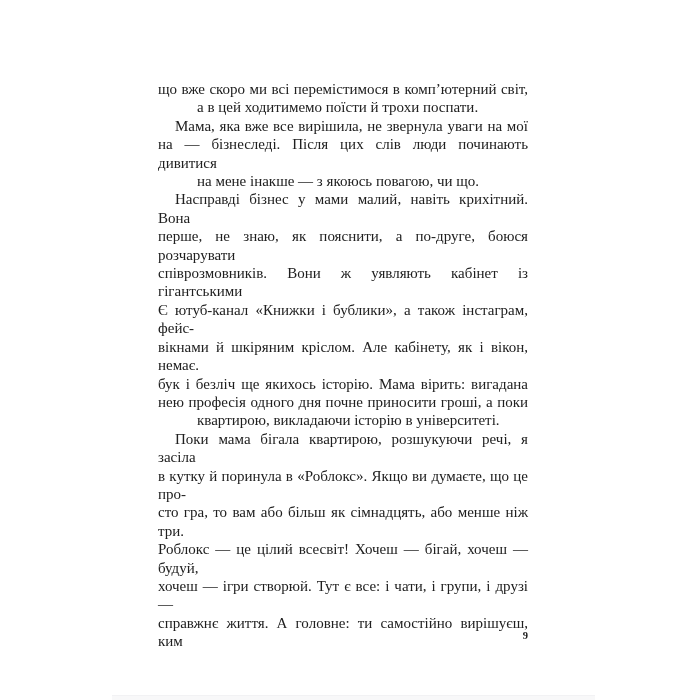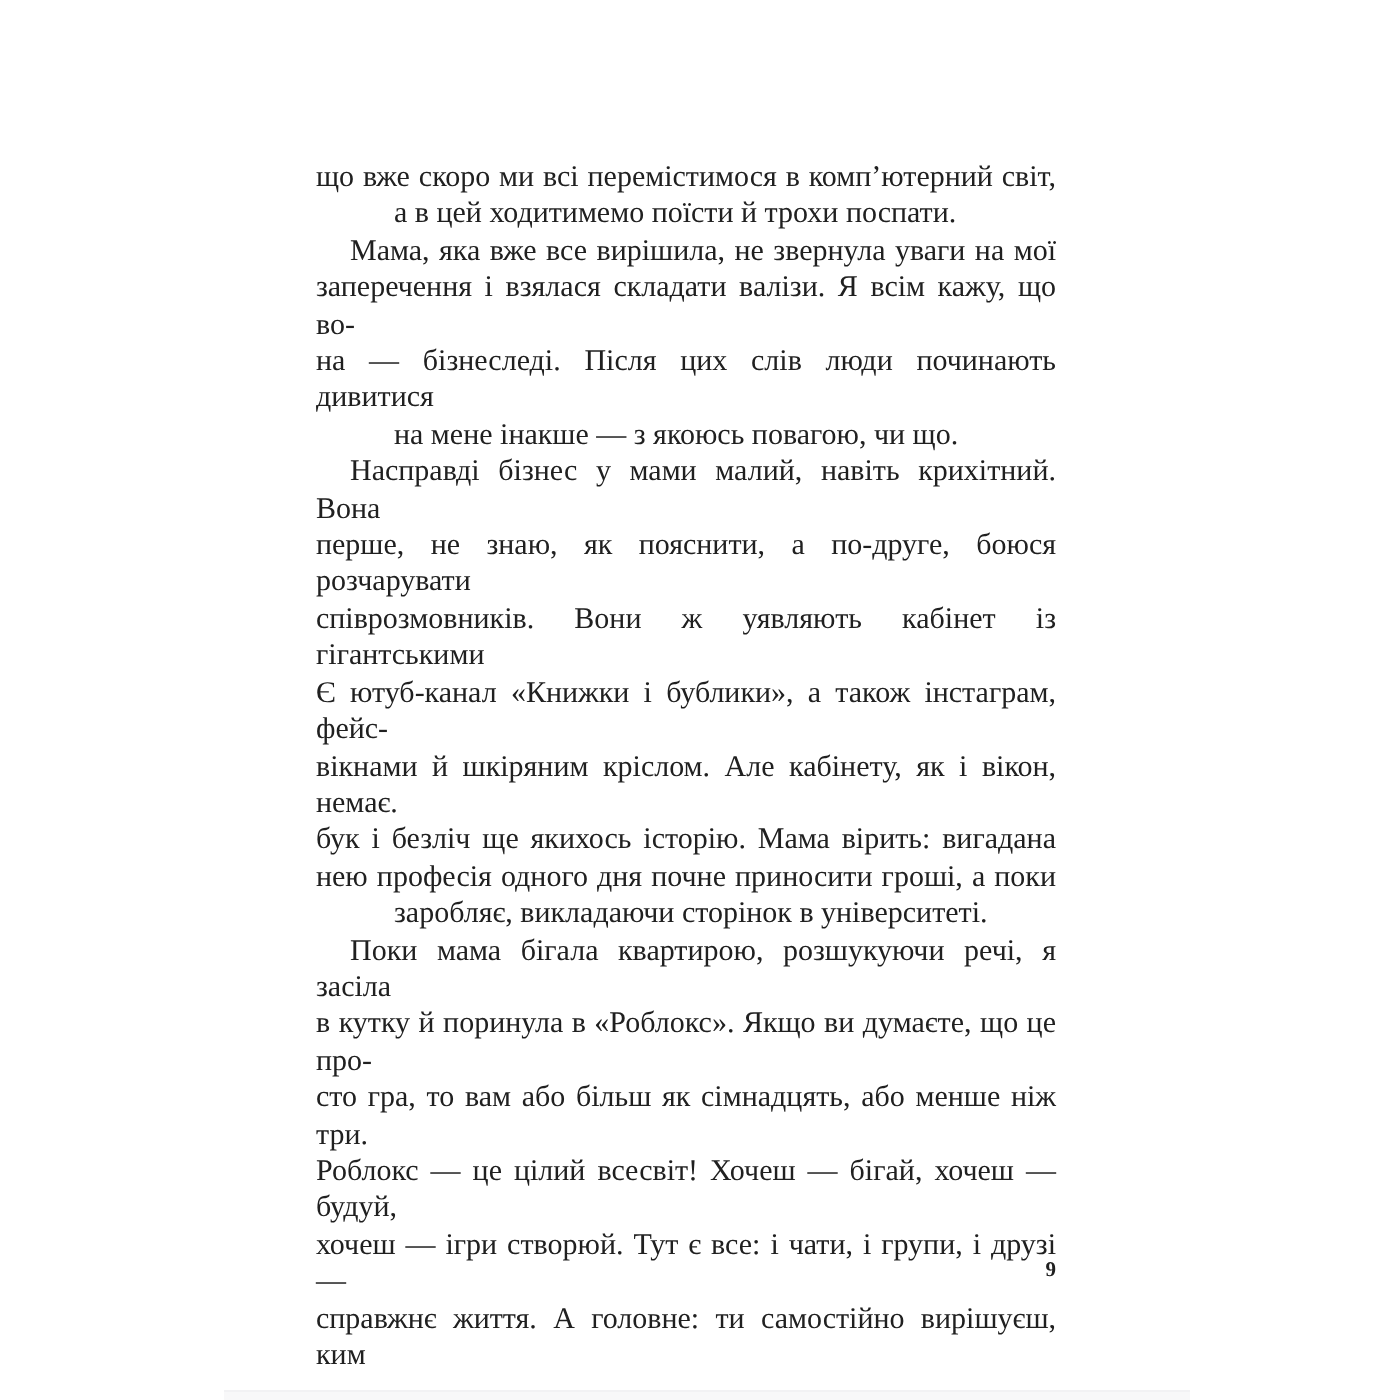--- a/index.html
+++ b/index.html
@@ -61,31 +61,30 @@
   }
 </style>
 </head>
 <body>
 
 <div class="page">
   <div class="text-block" id="text-block">
       <div class="line">що вже скоро ми всі перемістимося в комп’ютерний світ,</div>
       <div class="line end">а в цей ходитимемо поїсти й трохи поспати.</div>
       <div class="line indent">Мама, яка вже все вирішила, не звернула уваги на мої</div>
-      <div class="line">заперечення і взялася складати валізи. Я всім кажу, що во-</div>
       <div class="line">на — бізнеследі. Після цих слів люди починають дивитися</div>
       <div class="line end">на мене інакше — з якоюсь повагою, чи що.</div>
       <div class="line indent">Насправді бізнес у мами малий, навіть крихітний. Вона</div>
       <div class="line">перше, не знаю, як пояснити, а по-друге, боюся розчарувати</div>
       <div class="line">співрозмовників. Вони ж уявляють кабінет із гігантськими</div>
       <div class="line">Є ютуб-канал «Книжки і бублики», а також інстаграм, фейс-</div>
       <div class="line">вікнами й шкіряним кріслом. Але кабінету, як і вікон, немає.</div>
       <div class="line">бук і безліч ще якихось історію. Мама вірить: вигадана</div>
       <div class="line">нею професія одного дня почне приносити гроші, а поки</div>
-      <div class="line end">заробляє, викладаючи сторінок в університеті.</div>
+      <div class="line end">квартирою, викладаючи історію в університеті.</div>
       <div class="line indent">Поки мама бігала квартирою, розшукуючи речі, я засіла</div>
       <div class="line">в кутку й поринула в «Роблокс». Якщо ви думаєте, що це про-</div>
       <div class="line">сто гра, то вам або більш як сімнадцять, або менше ніж три.</div>
       <div class="line">Роблокс — це цілий всесвіт! Хочеш — бігай, хочеш — будуй,</div>
       <div class="line">хочеш — ігри створюй. Тут є все: і чати, і групи, і друзі —</div>
       <div class="line">справжнє життя. А головне: ти самостійно вирішуєш, ким</div>
     </div>
   <div class="page-number">9</div>
   <div class="next-page-edge"></div>
 </div>

